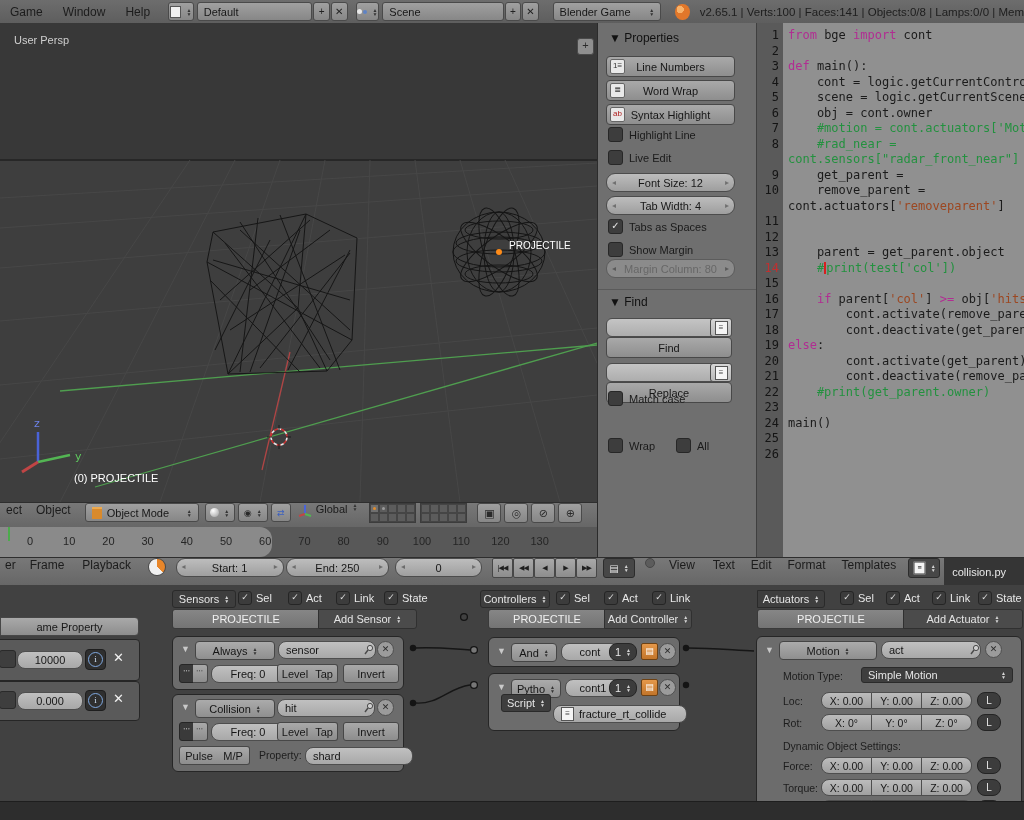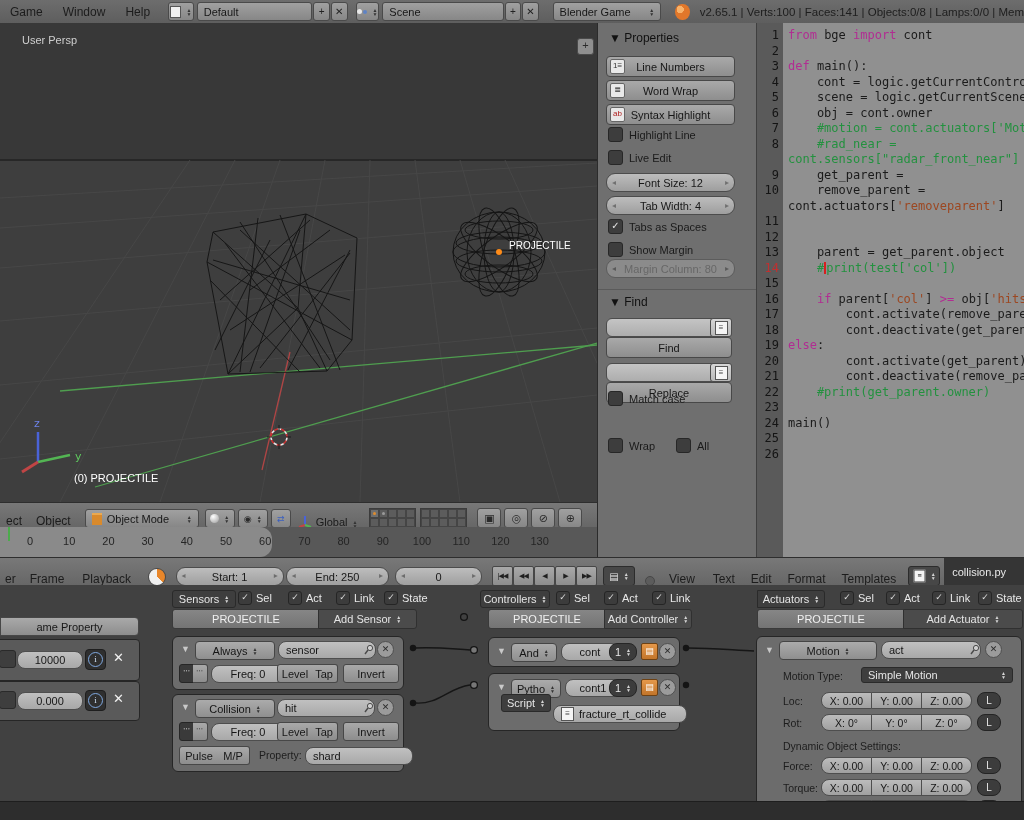--- a/index.html
+++ b/index.html
@@ -19,21 +19,21 @@
   .ud::before{content:"▲";font-size:5px;line-height:4px;color:#333;}
   .ud::after{content:"▼";font-size:5px;line-height:4px;color:#333;}
   .ud.l::before,.ud.l::after{color:#d5d5d5;}
   
   .vp{left:0;top:23px;width:597px;height:479px;background:#3e3e3e;overflow:hidden;border-right:1px solid #282828;}
   .vp-label{position:absolute;color:#cfcfcf;font-size:11px;}
   .plus-tab{position:absolute;right:3px;top:15px;width:15px;height:15px;background:#8f8f8f;border:1px solid #4a4a4a;
             border-radius:3px;color:#2b2b2b;font-size:11px;line-height:13px;text-align:center;}
   
   .hbar{background:linear-gradient(#787878,#666666);border-top:1px solid #2e2e2e;border-bottom:1px solid #2e2e2e;
-        display:flex;align-items:flex-end;}
+        display:flex;align-items:flex-start;}
   .icon-cube{width:10px;height:10px;background:#d98a2c;border-top:2px solid #eba94f;display:inline-block;margin-right:5px;}
   .lgrid{display:grid;grid-template-columns:repeat(5,9px);grid-template-rows:repeat(2,9px);border:1px solid #3c3c3c;margin-left:4px;}
   .lcell{background:#5c5c5c;border:1px solid #454545;position:relative;}
   .lcell.on{background:#6f6f6f;}
   .lcell.on::after{content:"";position:absolute;left:2px;top:2px;width:3px;height:3px;border-radius:50%;background:#e08c2d;}
   .lcell.dot::after{content:"";position:absolute;left:2px;top:2px;width:3px;height:3px;border-radius:50%;background:#9a9a9a;}
   .micoicon{width:16px;height:14px;display:inline-flex;align-items:center;justify-content:center;color:#2a2a2a;font-size:11px;}
   
   .ruler{left:0;top:527px;width:597px;height:30px;background:#585858;overflow:hidden;border-bottom:1px solid #2e2e2e;}
   .ruler-band{position:absolute;left:0;top:0;width:272px;height:30px;background:#8a8a8a;border-radius:0 12px 12px 0;}
@@ -231,21 +231,21 @@
       </g>
 
       <g>
         <line x1="38" y1="439" x2="38" y2="409" stroke="#4a63d8" stroke-width="2.5"></line>
         <line x1="38" y1="439" x2="70" y2="432" stroke="#53b553" stroke-width="2.5"></line>
         <line x1="38" y1="439" x2="22" y2="449" stroke="#c04545" stroke-width="3"></line>
         <text x="34" y="404" fill="#6d83ea" font-size="11" font-family="DejaVu Sans">z</text>
         <text x="75" y="437" fill="#5fca5f" font-size="11" font-family="DejaVu Sans">y</text>
       </g>
     </svg>
-    <span class="vp-label" style="left:22px;top:11px;">User Persp</span>
+    <span class="vp-label" style="left:14px;top:11px;">User Persp</span>
     <span class="vp-label" style="left:509px;top:217px;color:#ffffff;font-size:10px;">PROJECTILE</span>
     <span class="vp-label" style="left:74px;top:449px;color:#ffffff;">(0) PROJECTILE</span>
     <span class="plus-tab">+</span>
   </div>
 
   <div class="abs hbar" style="left:0;top:502px;width:597px;height:25px;">
     <span class="menu" style="padding:0 6px;">ect</span>
     <span class="menu" style="padding:0 8px;">Object</span>
     <span class="field" style="width:100px;margin-left:6px;">
       <span class="icon-cube"></span>

